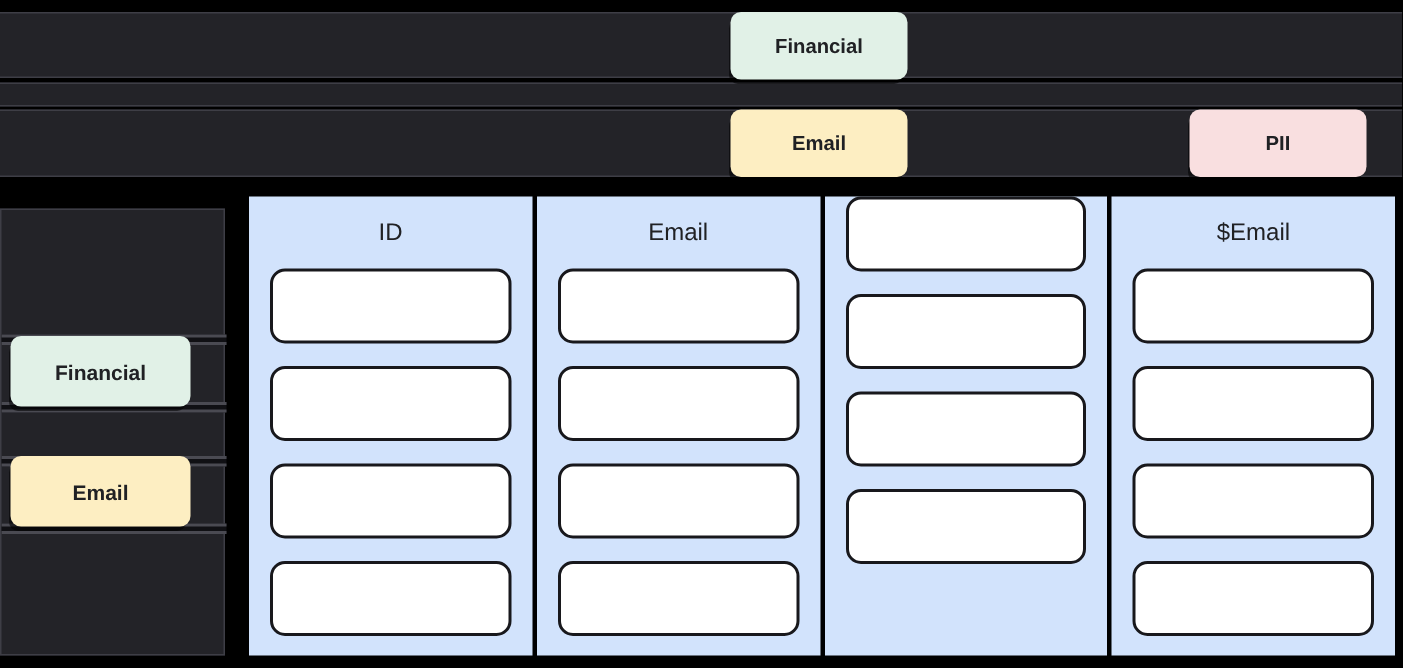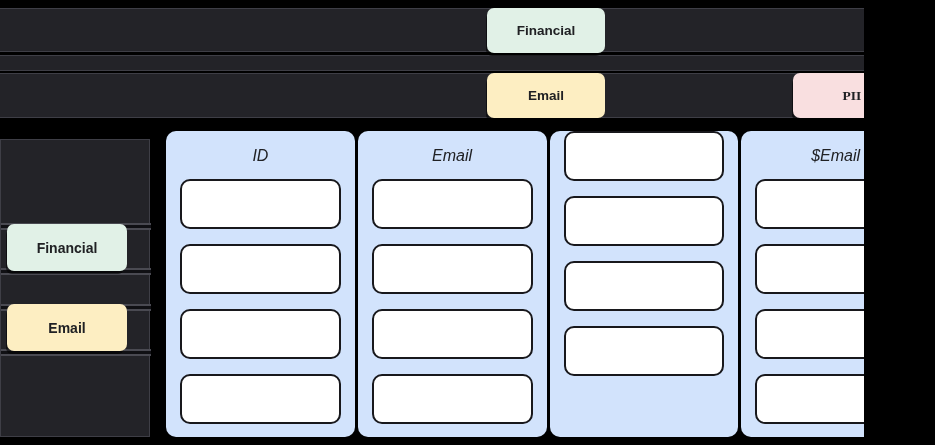--- a/index.html
+++ b/index.html
@@ -1,18 +1,18 @@
 <!DOCTYPE html>
 <html style="--background: #000000; --bar: #232328; --bar-border: #3e3e46; --panel: #232328; --column: #d2e3fc; --cell: #ffffff; --cell-border: #18181c; --tag-financial: #e1f1e7; --tag-email: #fdeec2; --tag-pii: #f9dfe0; --text: #202124;"><head>
 <meta charset="utf-8">
 <style>
   html,body{margin:0;padding:0;background:#000;}
   .canvas{
     position:relative;
-    width:864px;height:445px;
+    width:935px;height:445px;
     background:var(--background,#000);
     font-family:"Liberation Sans",sans-serif;
     overflow:hidden;
     text-align:right;
   }
   
   .bar{
     position:absolute;left:0;width:935px;
     background:var(--bar,#232328);
     border-top:1px solid var(--bar-border,#3e3e46);
@@ -27,21 +27,21 @@
   .tag{
     position:absolute;
     display:flex;align-items:center;justify-content:center;
     font-weight:bold;font-size:13.5px;color:var(--text,#202124);
     border-radius:7px;
     box-shadow:-2px 4px 0 -1px rgba(0,0,0,0.55);
     z-index:3;
   }
   .tag-financial{background:var(--tag-financial,#e1f1e7);}
   .tag-email{background:var(--tag-email,#fdeec2);}
-  .tag-pii{background:var(--tag-pii,#f9dfe0);font-family:Liberation Serif, serif;}
+  .tag-pii{background:var(--tag-pii,#f9dfe0);}
   .top-financial{left:487px;top:8px;width:118px;height:45px;}
   .top-email{left:487px;top:73px;width:118px;height:45px;}
   .top-pii{left:793px;top:73px;width:118px;height:45px;}
   .left-financial{left:6px;top:84px;width:120px;height:47px;font-size:14px;}
   .left-email{left:6px;top:164px;width:120px;height:47px;font-size:14px;}
 
   
   .left-panel{
     position:absolute;left:0;top:139px;width:150px;height:298px;
     background:var(--panel,#232328);
@@ -58,24 +58,23 @@
   }
 
   
   .columns{
     position:absolute;left:166px;top:131px;width:764px;height:306px;
     display:flex;gap:3px;
   }
   .column{
     flex:1;
     background:var(--column,#d2e3fc);
-    border-radius:10px;
+    border-radius:0;
     box-sizing:border-box;
     padding:0 14px;
-    font-style:italic;
   }
   .column-header{
     height:48px;
     display:flex;align-items:center;justify-content:center;
     font-size:16px;color:var(--text,#202124);
     padding-top:2px;box-sizing:border-box;
   }
   .cell{
     height:50px;
     margin-bottom:15px;

